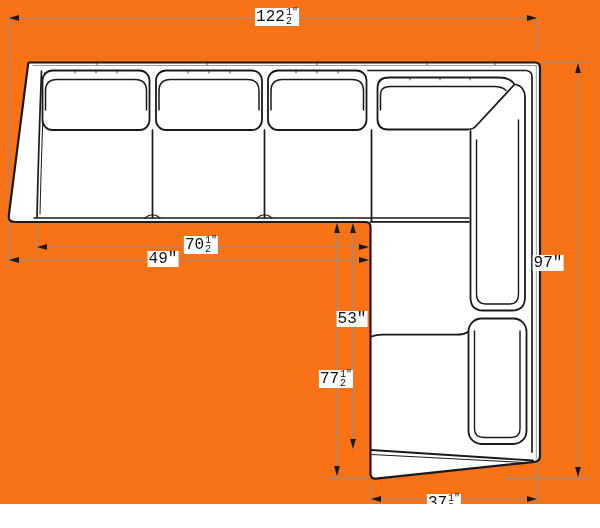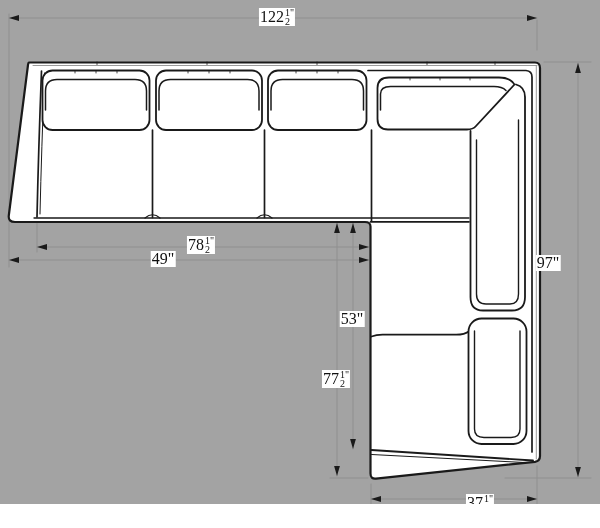--- a/index.html
+++ b/index.html
@@ -1,18 +1,18 @@
 <!DOCTYPE html>
 <html><head>
 <meta charset="utf-8">
 <style>
   html,body{margin:0;padding:0;background:#fff;}
   #stage{
-    position:relative;width:600px;height:504px;background:#a3a3a3;overflow:hidden;
-    font-family:Liberation Serif, serif;
+    position:relative;width:600px;height:504px;background:#f97316;overflow:hidden;
+    font-family:Liberation Mono, monospace;
   }
   #stage svg{position:absolute;left:0;top:0;}
   .dim-label{
     position:absolute;transform:translate(-50%,-50%);
     background:#fff;color:#111;font-size:16px;line-height:1;
     padding:0 1px;white-space:nowrap;
     display:flex;align-items:center;z-index:5;
   }
   .frac{
     display:inline-flex;flex-direction:column;align-items:flex-start;
@@ -129,21 +129,21 @@
       <span class="frac">
         <span class="frow">
           <span>1</span>
           <span>"</span>
         </span>
         <span>2</span>
       </span>
 </div>
 
 <div class="dim-label" style="left:201px;top:245px">
-  <span>78</span>
+  <span>70</span>
       <span class="frac">
         <span class="frow">
           <span>1</span>
           <span>"</span>
         </span>
         <span>2</span>
       </span>
 </div>
 
 <div class="dim-label" style="left:163px;top:259px">
@@ -165,21 +165,21 @@
         </span>
         <span>2</span>
       </span>
 </div>
 
 <div class="dim-label" style="left:548px;top:263px">
   <span>97</span>
       <span>"</span>
 </div>
 
-<div class="dim-label" style="left:480px;top:503px">
+<div class="dim-label" style="left:444px;top:503px">
   <span>37</span>
       <span class="frac">
         <span class="frow">
           <span>1</span>
           <span>"</span>
         </span>
         <span>2</span>
       </span>
 </div>
 

